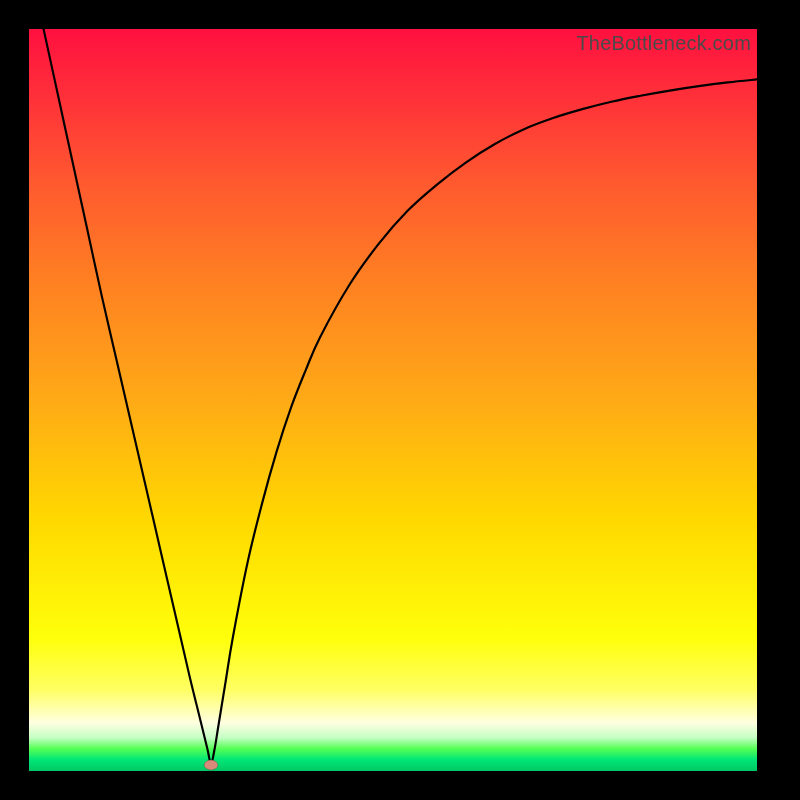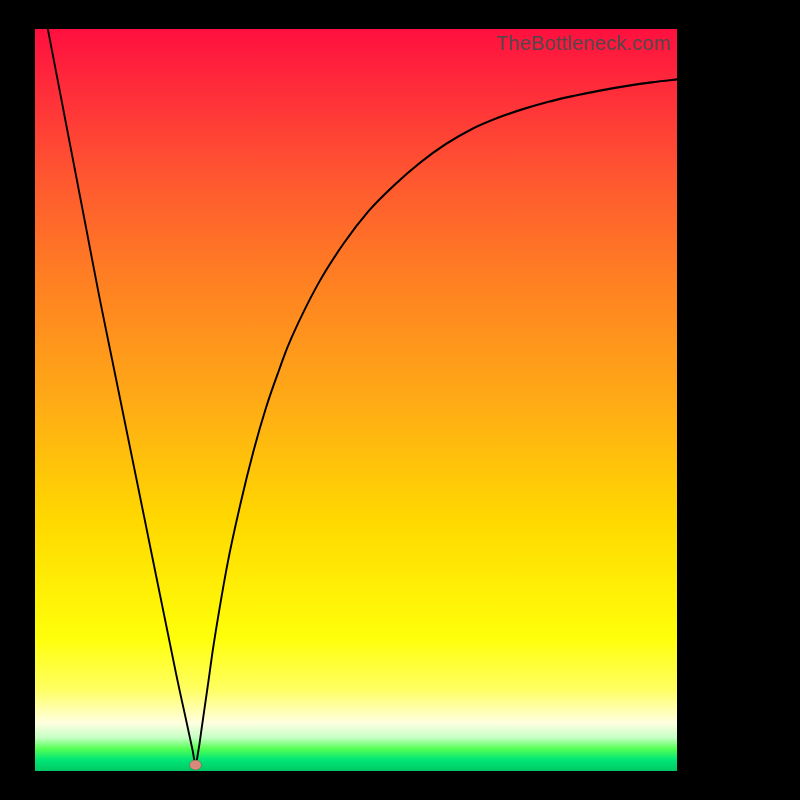--- a/index.html
+++ b/index.html
@@ -12,23 +12,23 @@
     font-family: Arial, Helvetica, sans-serif;
   }
   .stage {
     position: relative;
     width: 800px;
     height: 800px;
     background: #000;
   }
   .plot-area {
     position: absolute;
-    left: 35px;
+    left: 29px;
     top: 29px;
-    width: 642px;
+    width: 728px;
     height: 742px;
     overflow: hidden;
   }
   
   .gradient-bg {
     position: absolute;
     left: 0; top: 0;
     width: 100%; height: 100%;
     background: linear-gradient(to bottom,
       #ff103f 0%,

